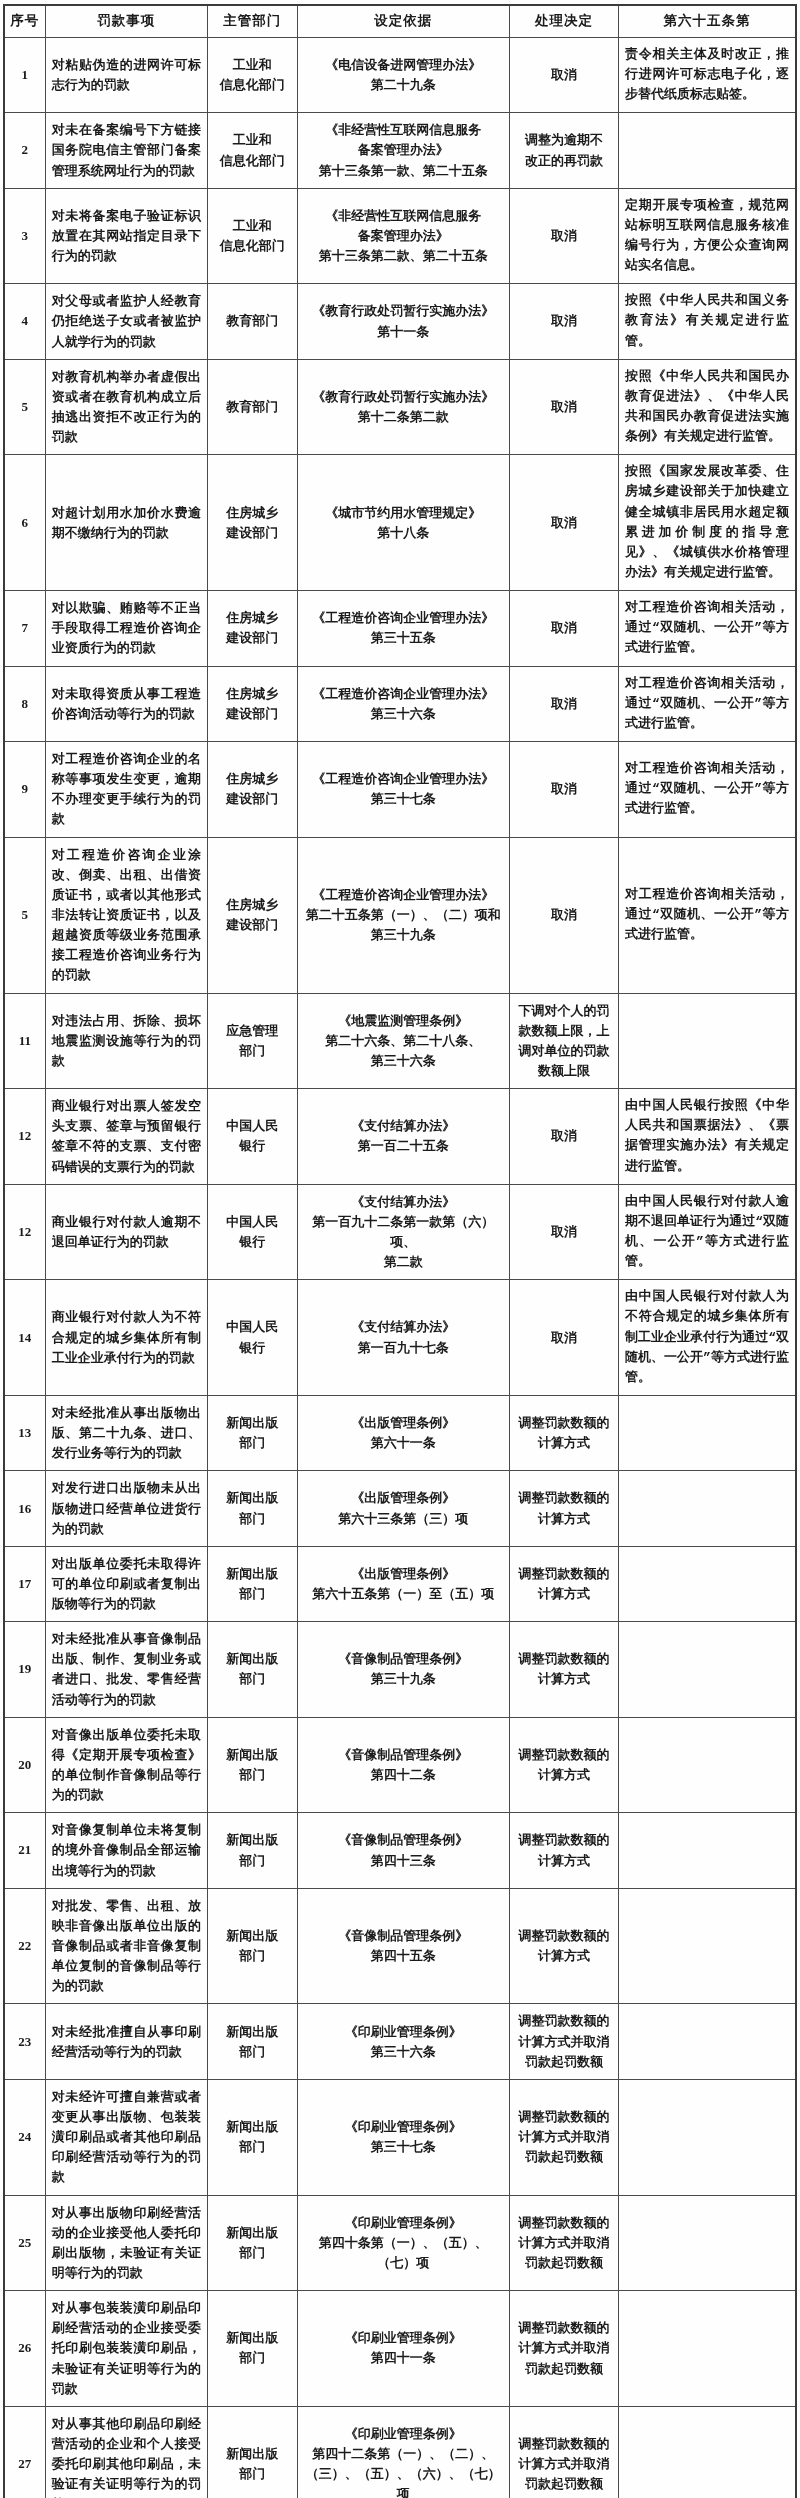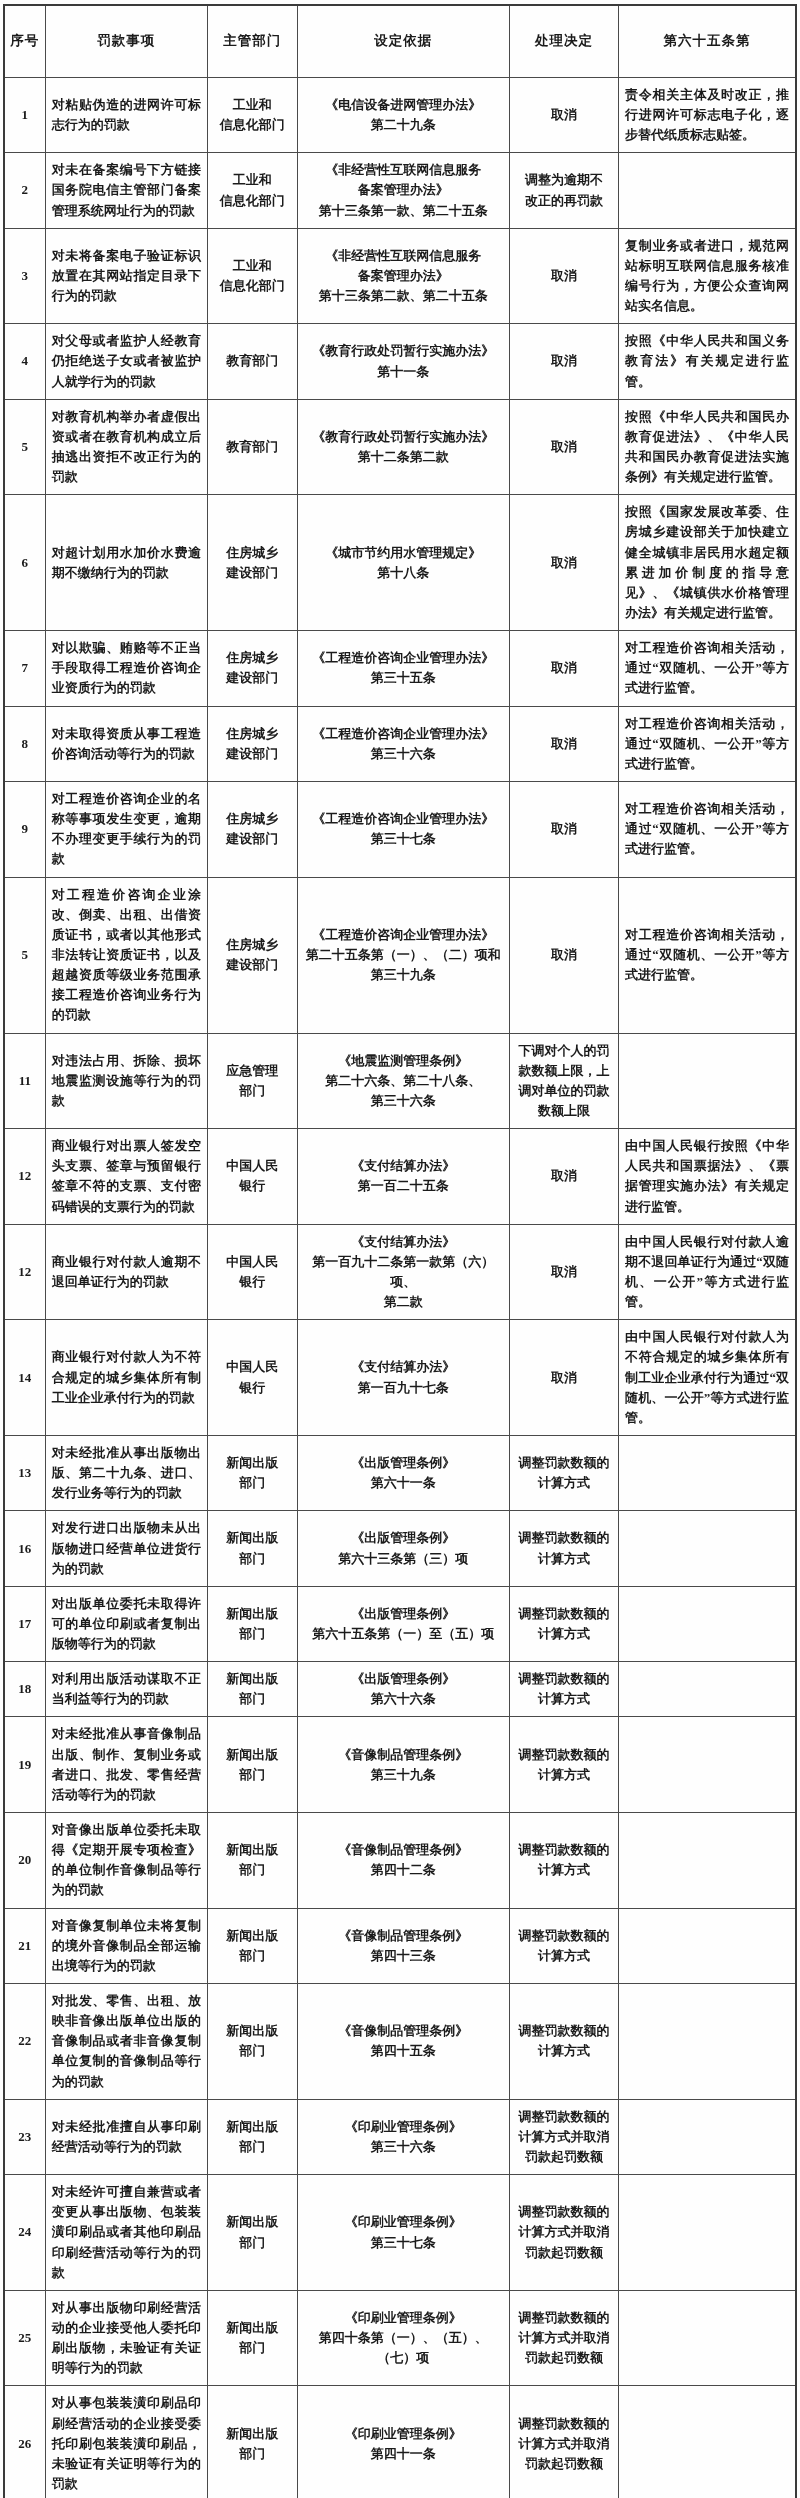--- a/index.html
+++ b/index.html
@@ -26,36 +26,37 @@
     font-weight: bold;
     font-size: 13px;
     line-height: 1.55;
     vertical-align: middle;
     padding: 7px 6px;
     box-sizing: border-box;
     overflow-wrap: break-word;
   }
   .penalty-table th {
     text-align: center;
-    padding: 25px 2px;
+    padding: 5px 2px;
     font-size: 13.5px;
     letter-spacing: 1px;
   }
   td.col-no { text-align: center; }
   td.col-item {
     text-align: justify;
     text-align-last: left;
   }
   td.col-dept, td.col-basis, td.col-decision {
     text-align: center;
     white-space: pre-line;
   }
   td.col-measure {
     text-align: justify;
     text-align-last: left;
+    font-family: Liberation Mono, monospace;
   }
   col.c-no { width: 5.2%; }
   col.c-item { width: 20.5%; }
   col.c-dept { width: 11.3%; }
   col.c-basis { width: 26.8%; }
   col.c-decision { width: 13.8%; }
   col.c-measure { width: 22.4%; }
 </style>
 </head>
 <body>
@@ -105,21 +106,21 @@
         </tr>
         <tr>
           <td class="col-no">3</td>
           <td class="col-item">对未将备案电子验证标识放置在其网站指定目录下行为的罚款</td>
           <td class="col-dept">工业和
 信息化部门</td>
           <td class="col-basis">《非经营性互联网信息服务
 备案管理办法》
 第十三条第二款、第二十五条</td>
           <td class="col-decision">取消</td>
-          <td class="col-measure">复制业务或者进口，规范网站标明互联网信息服务核准编号行为，方便公众查询网站实名信息。</td>
+          <td class="col-measure">定期开展专项检查，规范网站标明互联网信息服务核准编号行为，方便公众查询网站实名信息。</td>
         </tr>
         <tr>
           <td class="col-no">4</td>
           <td class="col-item">对父母或者监护人经教育仍拒绝送子女或者被监护人就学行为的罚款</td>
           <td class="col-dept">教育部门</td>
           <td class="col-basis">《教育行政处罚暂行实施办法》
 第十一条</td>
           <td class="col-decision">取消</td>
           <td class="col-measure">按照《中华人民共和国义务教育法》有关规定进行监管。</td>
         </tr>
@@ -255,31 +256,20 @@
           <td class="col-item">对出版单位委托未取得许可的单位印刷或者复制出版物等行为的罚款</td>
           <td class="col-dept">新闻出版
 部门</td>
           <td class="col-basis">《出版管理条例》
 第六十五条第（一）至（五）项</td>
           <td class="col-decision">调整罚款数额的
 计算方式</td>
           <td class="col-measure"></td>
         </tr>
         <tr>
-          <td class="col-no">18</td>
-          <td class="col-item">对利用出版活动谋取不正当利益等行为的罚款</td>
-          <td class="col-dept">新闻出版
-部门</td>
-          <td class="col-basis">《出版管理条例》
-第六十六条</td>
-          <td class="col-decision">调整罚款数额的
-计算方式</td>
-          <td class="col-measure"></td>
-        </tr>
-        <tr>
           <td class="col-no">19</td>
           <td class="col-item">对未经批准从事音像制品出版、制作、复制业务或者进口、批发、零售经营活动等行为的罚款</td>
           <td class="col-dept">新闻出版
 部门</td>
           <td class="col-basis">《音像制品管理条例》
 第三十九条</td>
           <td class="col-decision">调整罚款数额的
 计算方式</td>
           <td class="col-measure"></td>
         </tr>

